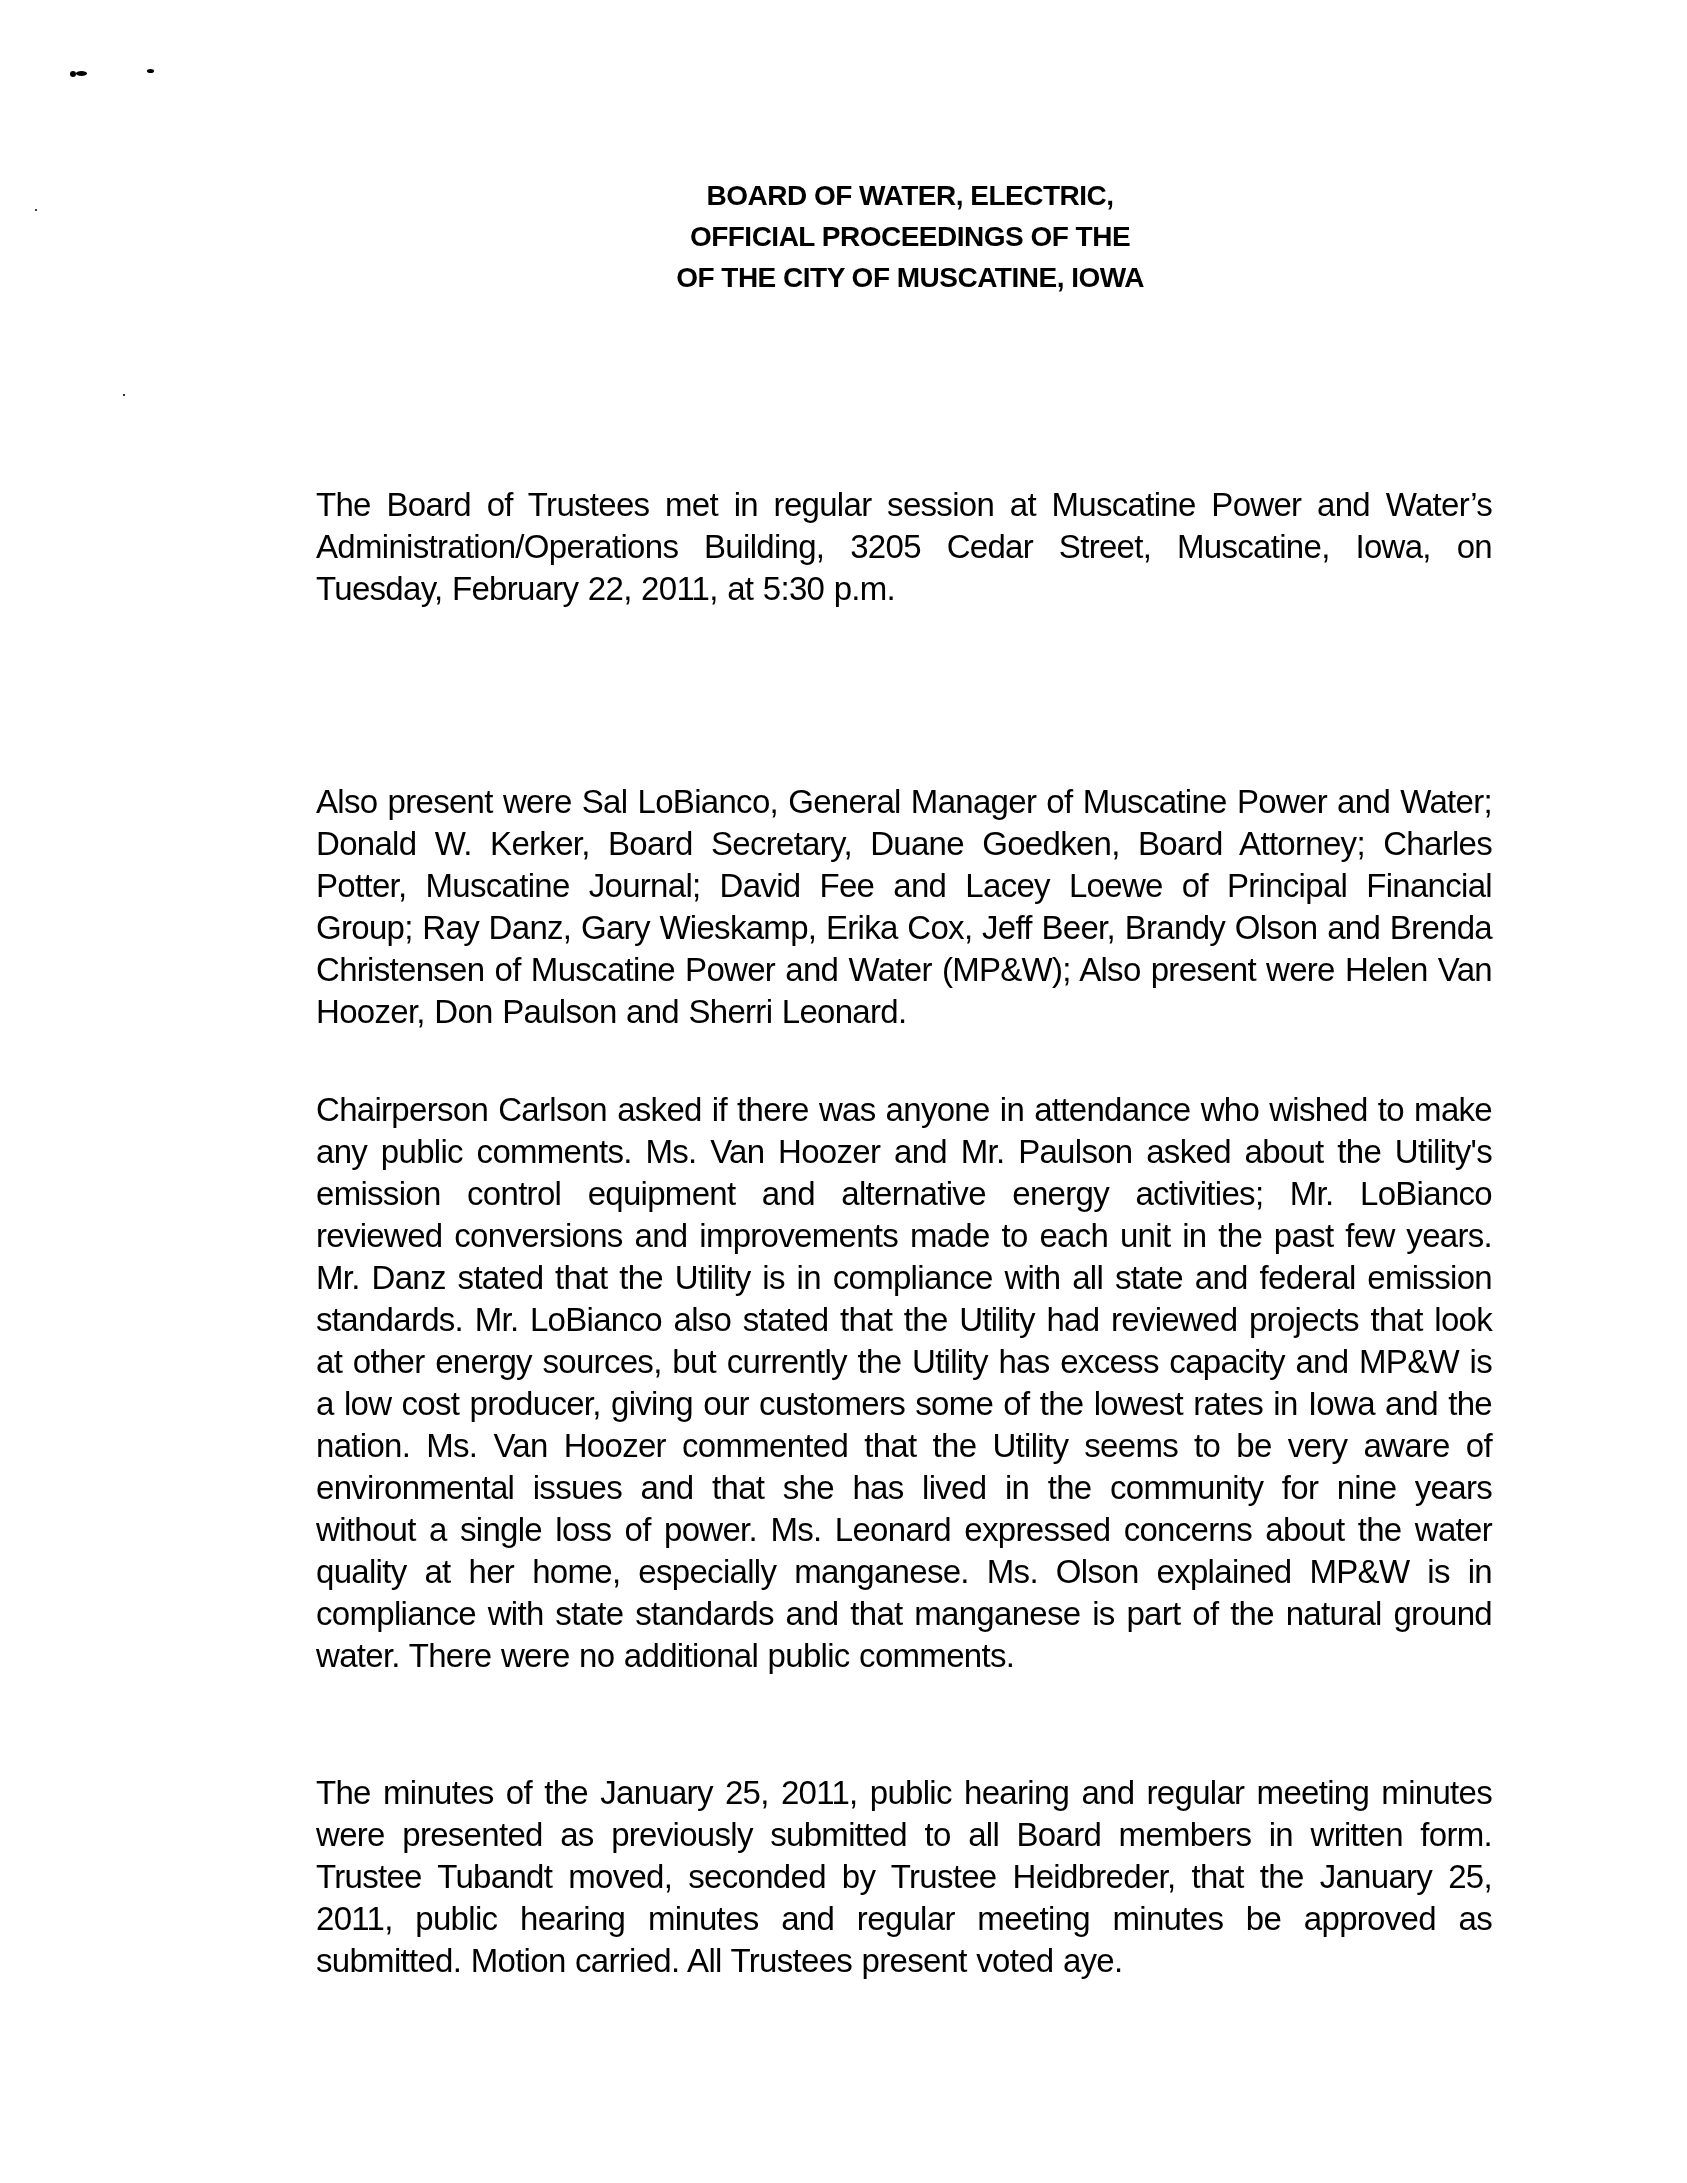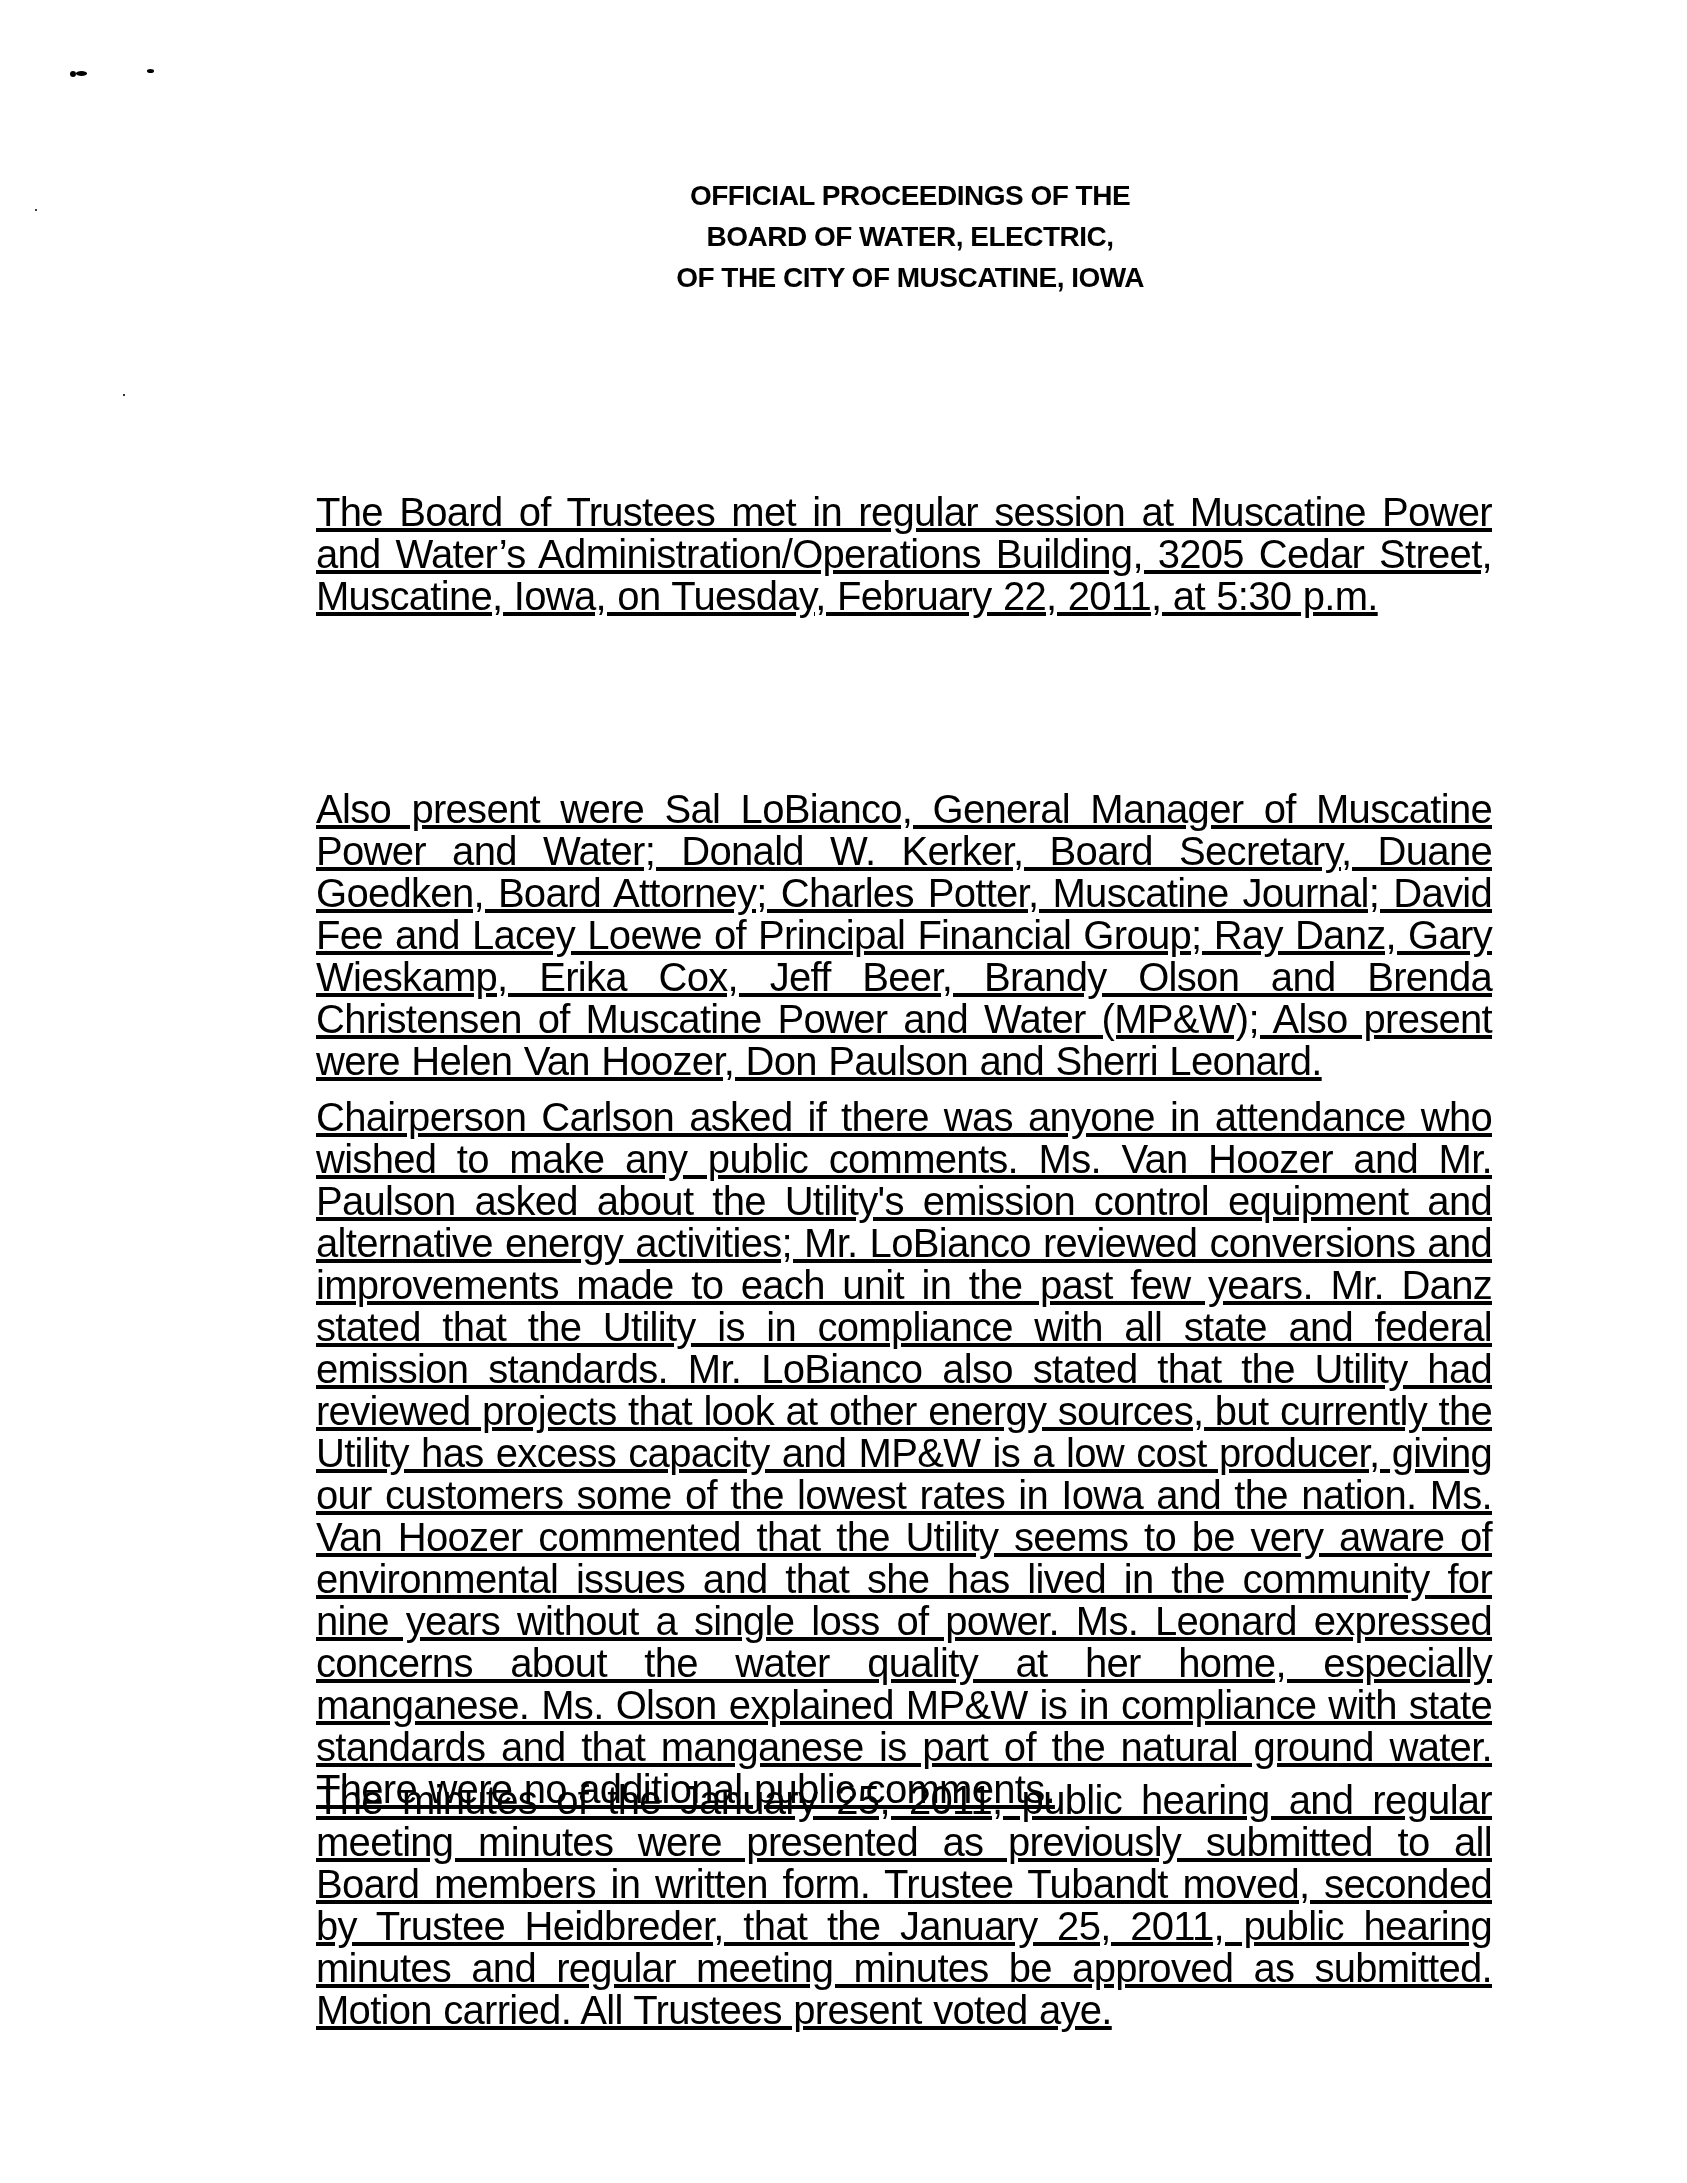--- a/index.html
+++ b/index.html
@@ -8,43 +8,43 @@
   .speck { position: absolute; background: #000; border-radius: 50%; }
   .title {
     position: absolute; left: 561px; width: 698px; top: 175px;
     font-family: "Liberation Sans", sans-serif; font-weight: bold;
     font-size: 28px; line-height: 41px; text-align: center; letter-spacing: -0.5px;
   }
   .title div { white-space: nowrap; }
   .para {
     position: absolute; left: 316px; width: 1176px;
     font-family: "Liberation Sans", sans-serif;
-    font-size: 40px; line-height: 42px; text-align: justify;
-    letter-spacing: -0.7px; word-spacing: 1px; text-decoration: underline;
+    font-size: 33px; line-height: 42px; text-align: justify;
+    letter-spacing: -0.7px; word-spacing: 1px;
   }
   #p1 { top: 451px; }
   #p2 { top: 612px; }
   #p3 { top: 748px; }
   #p4 { top: 1056px; }
   #p5 { top: 1739px; }
 </style>
 </head>
 <body>
 
 <div class="page">
 
   <div class="speck" style="left:70px;top:71px;width:6px;height:6px;"></div>
   <div class="speck" style="left:76px;top:71px;width:11px;height:4.5px;"></div>
   <div class="speck" style="left:147px;top:69px;width:7px;height:3.5px;"></div>
   <div class="speck" style="left:35px;top:209px;width:2px;height:2px;"></div>
   <div class="speck" style="left:123px;top:394px;width:1.5px;height:2px;"></div>
 
   <div class="title">
+    <div>BOARD OF WATER, ELECTRIC,</div>
     <div>OFFICIAL PROCEEDINGS OF THE</div>
-    <div>BOARD OF WATER, ELECTRIC,</div>
     <div>OF THE CITY OF MUSCATINE, IOWA</div>
   </div>
 
   <p class="para" id="p1">The Board of Trustees met in regular session at Muscatine Power and Water’s Administration/Operations Building, 3205 Cedar Street, Muscatine, Iowa, on Tuesday, February 22, 2011, at 5:30 p.m.</p>
   <p class="para" id="p3">Also present were Sal LoBianco, General Manager of Muscatine Power and Water; Donald W. Kerker, Board Secretary, Duane Goedken, Board Attorney; Charles Potter, Muscatine Journal; David Fee and Lacey Loewe of Principal Financial Group; Ray Danz, Gary Wieskamp, Erika Cox, Jeff Beer, Brandy Olson and Brenda Christensen of Muscatine Power and Water (MP&amp;W); Also present were Helen Van Hoozer, Don Paulson and Sherri Leonard.</p>
   <p class="para" id="p4">Chairperson Carlson asked if there was anyone in attendance who wished to make any public comments.  Ms. Van Hoozer and Mr. Paulson asked about the Utility's emission control equipment and alternative energy activities; Mr. LoBianco reviewed conversions and improvements made to each unit in the past few years.  Mr. Danz stated that the Utility is in compliance with all state and federal emission standards. Mr. LoBianco also stated that the Utility had reviewed projects that look at other energy sources, but currently the Utility has excess capacity and MP&amp;W is a low cost producer, giving our customers some of the lowest rates in Iowa and the nation.  Ms. Van Hoozer commented that the Utility seems to be very aware of environmental issues and that she has lived in the community for nine years without a single loss of power.  Ms. Leonard expressed concerns about the water quality at her home, especially manganese.  Ms. Olson explained MP&amp;W is in compliance with state standards and that manganese is part of the natural ground water.  There were no additional public comments.</p>
   <p class="para" id="p5">The minutes of the January 25, 2011, public hearing and regular meeting minutes were presented as previously submitted to all Board members in written form.  Trustee Tubandt moved, seconded by Trustee Heidbreder, that the January 25, 2011, public hearing minutes and regular meeting minutes be approved as submitted.  Motion carried.  All Trustees present voted aye.</p>
 </div>
 
 

